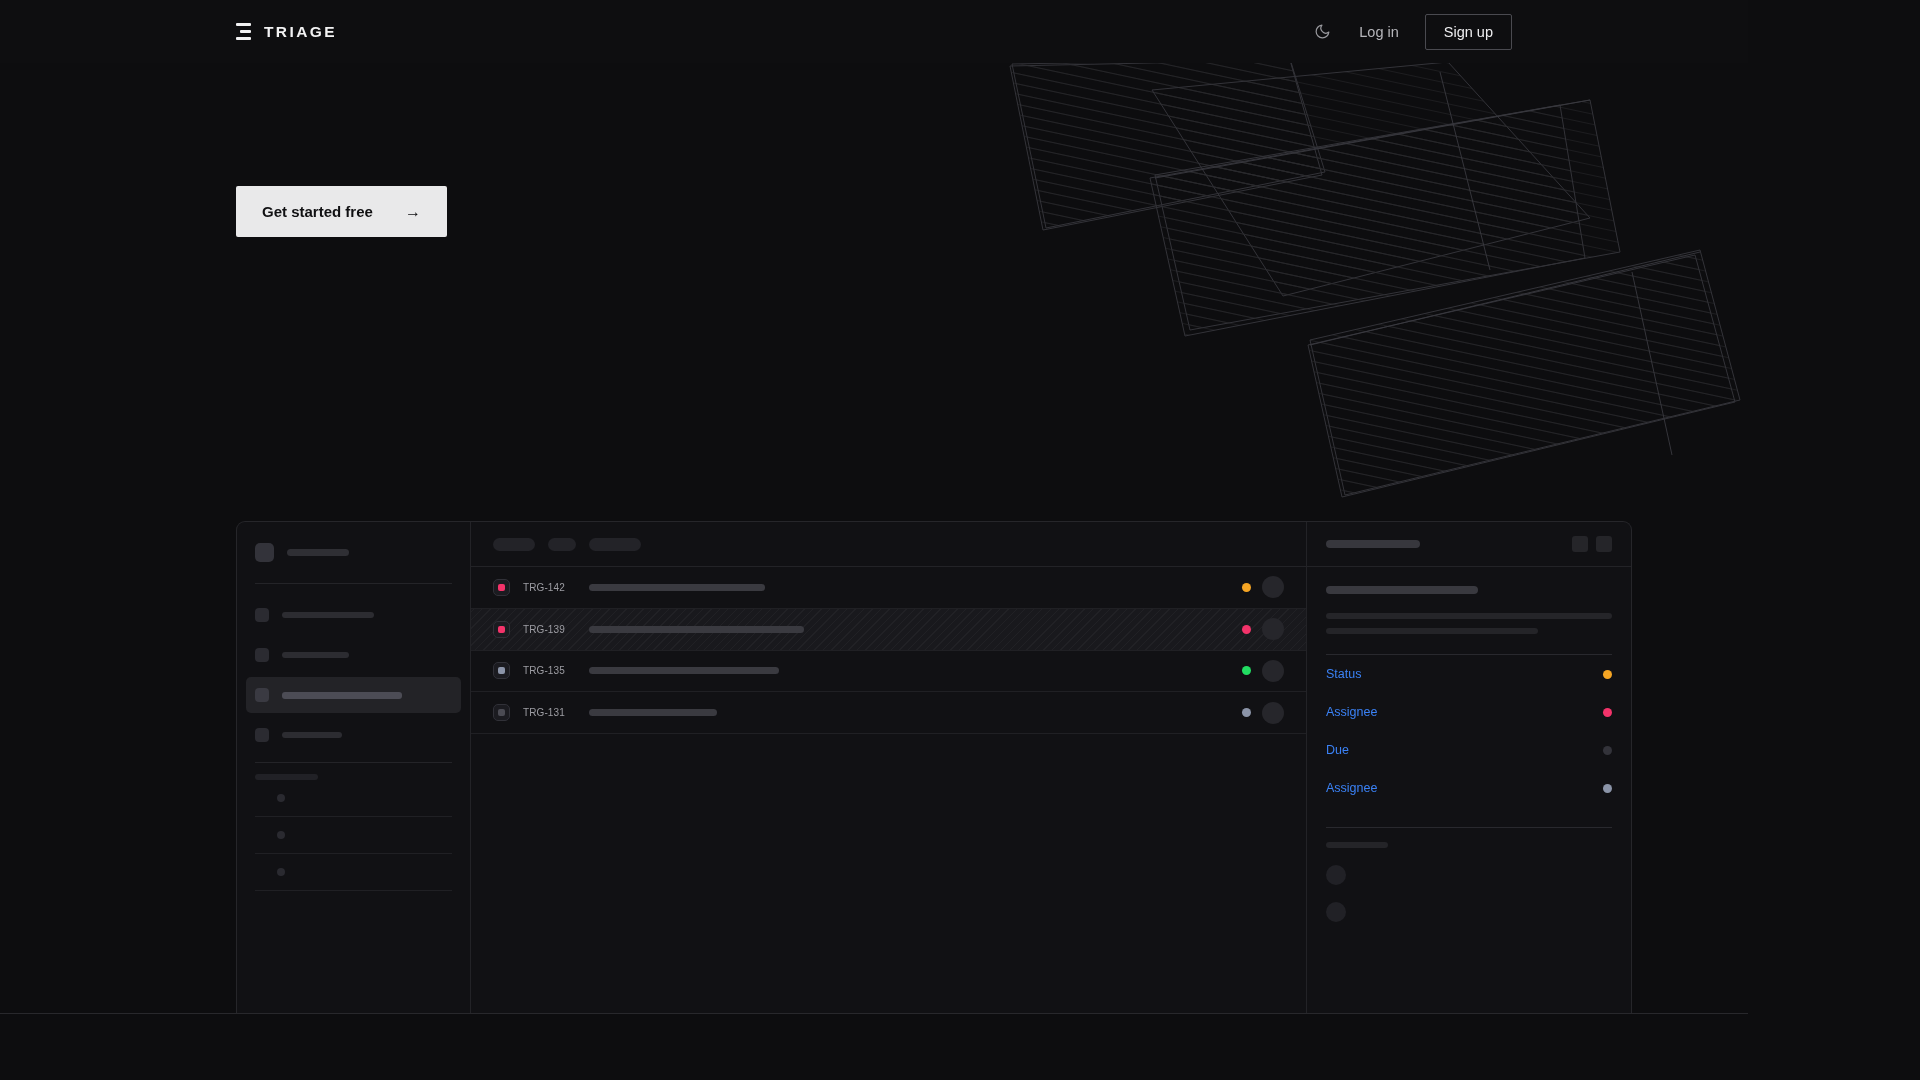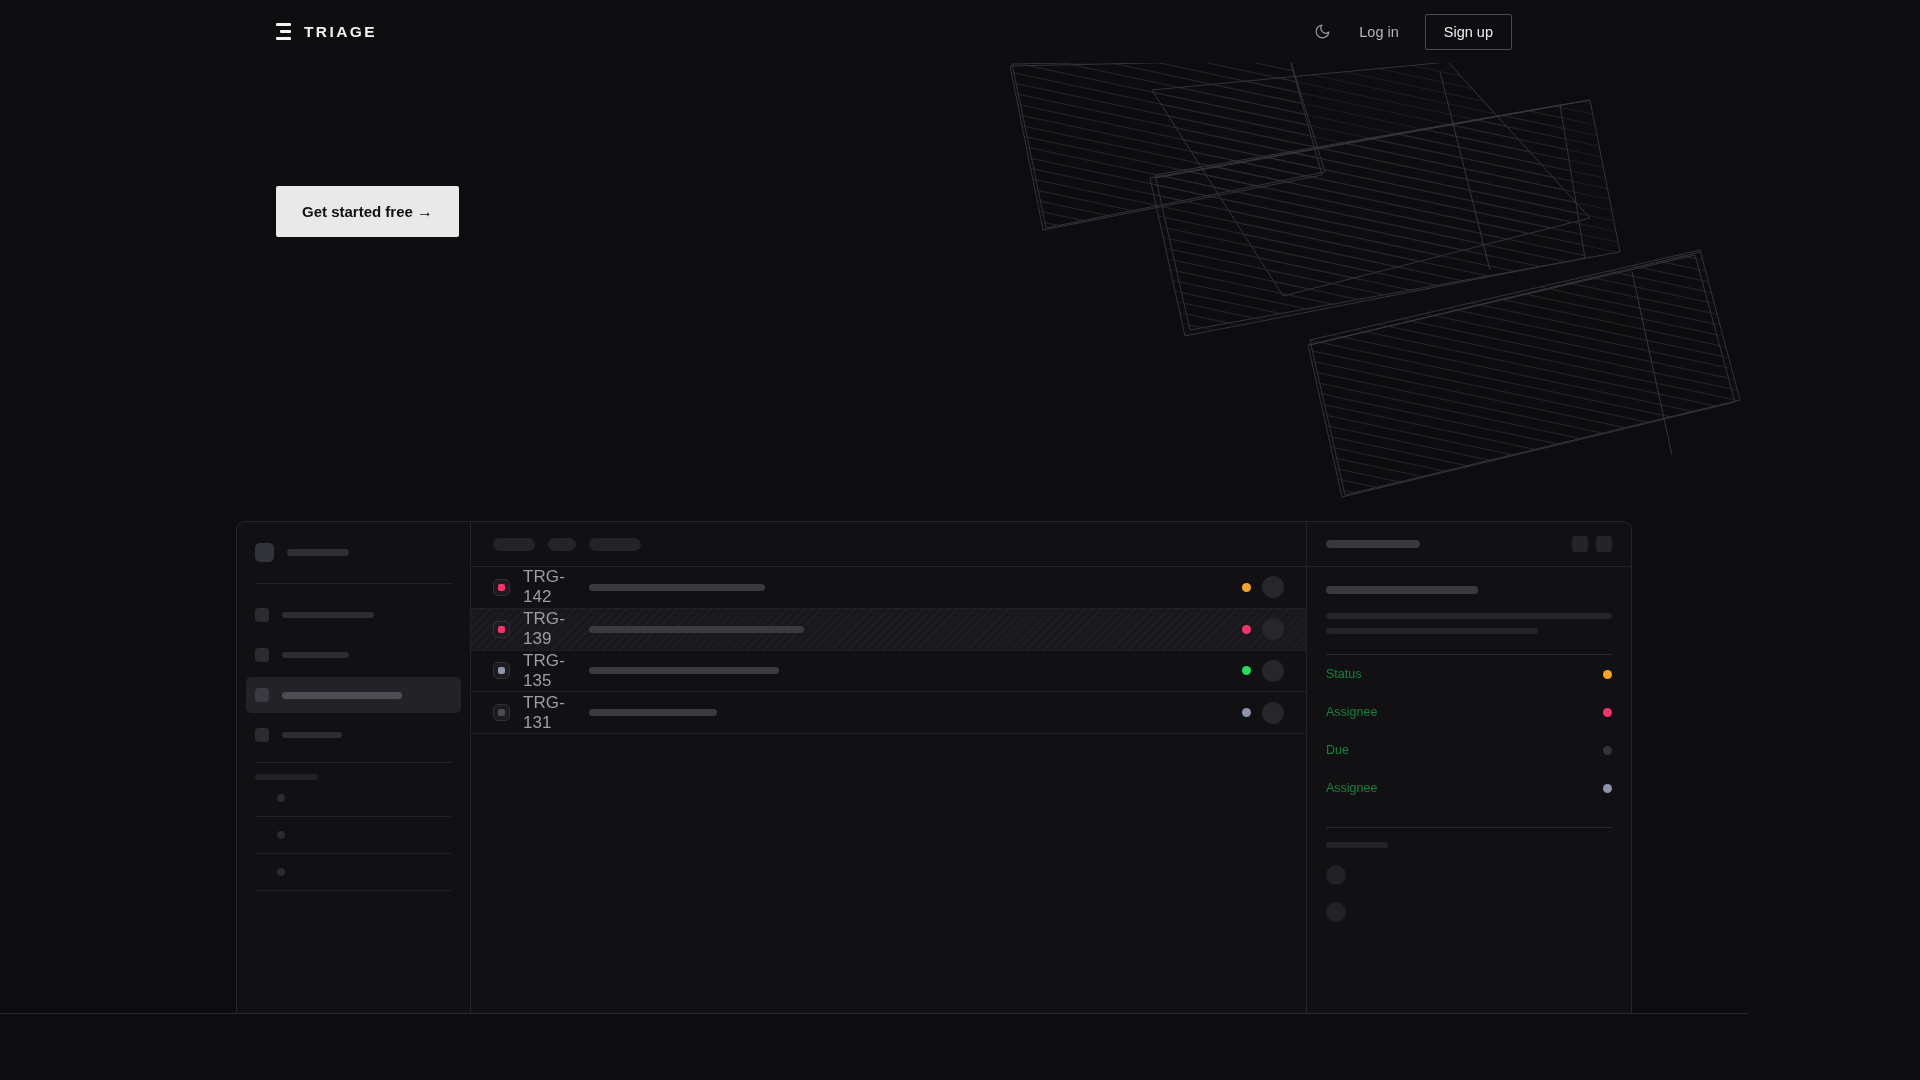--- a/index.html
+++ b/index.html
@@ -11,21 +11,21 @@
     overflow: hidden;
   }
 
   body {
     background: #0d0d0f;
     color: #e8e8ea;
     font-family: "Liberation Sans", sans-serif;
     -webkit-font-smoothing: antialiased;
   }
 
-  .page { position: relative; width: 1748px; height: 1080px; overflow: hidden; padding-left: 40px; }
+  .page { position: relative; width: 1748px; height: 1080px; overflow: hidden; }
 
   
   .navbar {
     position: relative;
     z-index: 40;
     height: 63px;
     display: flex;
     align-items: center;
     justify-content: space-between;
     padding: 0 236px 0 236px;
@@ -91,21 +91,21 @@
     margin-top: 34px;
     font-size: 17.5px;
     line-height: 1.68;
     color: #9c9ca2;
     max-width: 470px;
   }
   .cta {
     margin-top: 53px;
     display: inline-flex;
     align-items: center;
-    gap: 4px;
+    gap: 32px;
     background: #e9e9ea;
     color: #101012;
     border: none;
     padding: 17px 26px;
     font-size: 15px;
     font-weight: 600;
     font-family: inherit;
     cursor: pointer;
     border-radius: 2px;
   }
@@ -180,21 +180,21 @@
     width: 17px; height: 17px; flex: none;
     border-radius: 5px;
     border: 1px solid #313138;
     display: flex; align-items: center; justify-content: center;
     background: #1b1b20;
   }
   .pri span { width: 7px; height: 7px; border-radius: 2px; display: block; }
   .row-id {
     margin-left: 13px;
     width: 60px; flex: none;
-    font-size: 17px;
+    font-size: 10px;
     color: #9d9da3;
     letter-spacing: .1px;
   }
   .row-title { height: 7px; border-radius: 4px; background: #3a3a40; margin-left: 6px; }
   .row-meta { margin-left: auto; display: flex; align-items: center; gap: 11px; }
   .row-meta .status { width: 9px; height: 9px; border-radius: 50%; }
   .row-meta .avatar { width: 22px; height: 22px; border-radius: 50%; background: #26262b; }
 
   
   .mock-detail { width: 324px; flex: 0 0 324px; display: flex; flex-direction: column; }
@@ -209,21 +209,21 @@
   .detail-head .acts i { width: 16px; height: 16px; border-radius: 3px; background: #252529; display: block; }
   .detail-body { padding: 19px; }
   .detail-body .l1 { height: 8px; width: 152px; border-radius: 4px; background: #39393f; }
   .detail-body .l2 { height: 6px; width: 100%; border-radius: 3px; background: #252529; margin-top: 19px; }
   .detail-body .l3 { height: 6px; width: 74%; border-radius: 3px; background: #242428; margin-top: 9px; }
   .detail-rule { height: 1px; background: #29292e; margin: 20px 0 0 0; }
   .field {
     display: flex; align-items: center; justify-content: space-between;
     height: 38px;
     font-size: 12.5px;
-    color: #15803d;
+    color: #3b82f6;
     gap: 27px;
   }
   .field .val { width: 9px; height: 9px; border-radius: 50%; }
   .detail-foot .fl { height: 6px; width: 62px; border-radius: 3px; background: #242428; margin-top: 14px; }
   .detail-foot .av { width: 20px; height: 20px; border-radius: 50%; background: #212126; margin-top: 17px; }
 
   .mock-base { position: absolute; left: 0; top: 1013px; width: 1920px; height: 1px; background: #28282c; z-index: 25; }
 </style>
 </head>
 <body>

